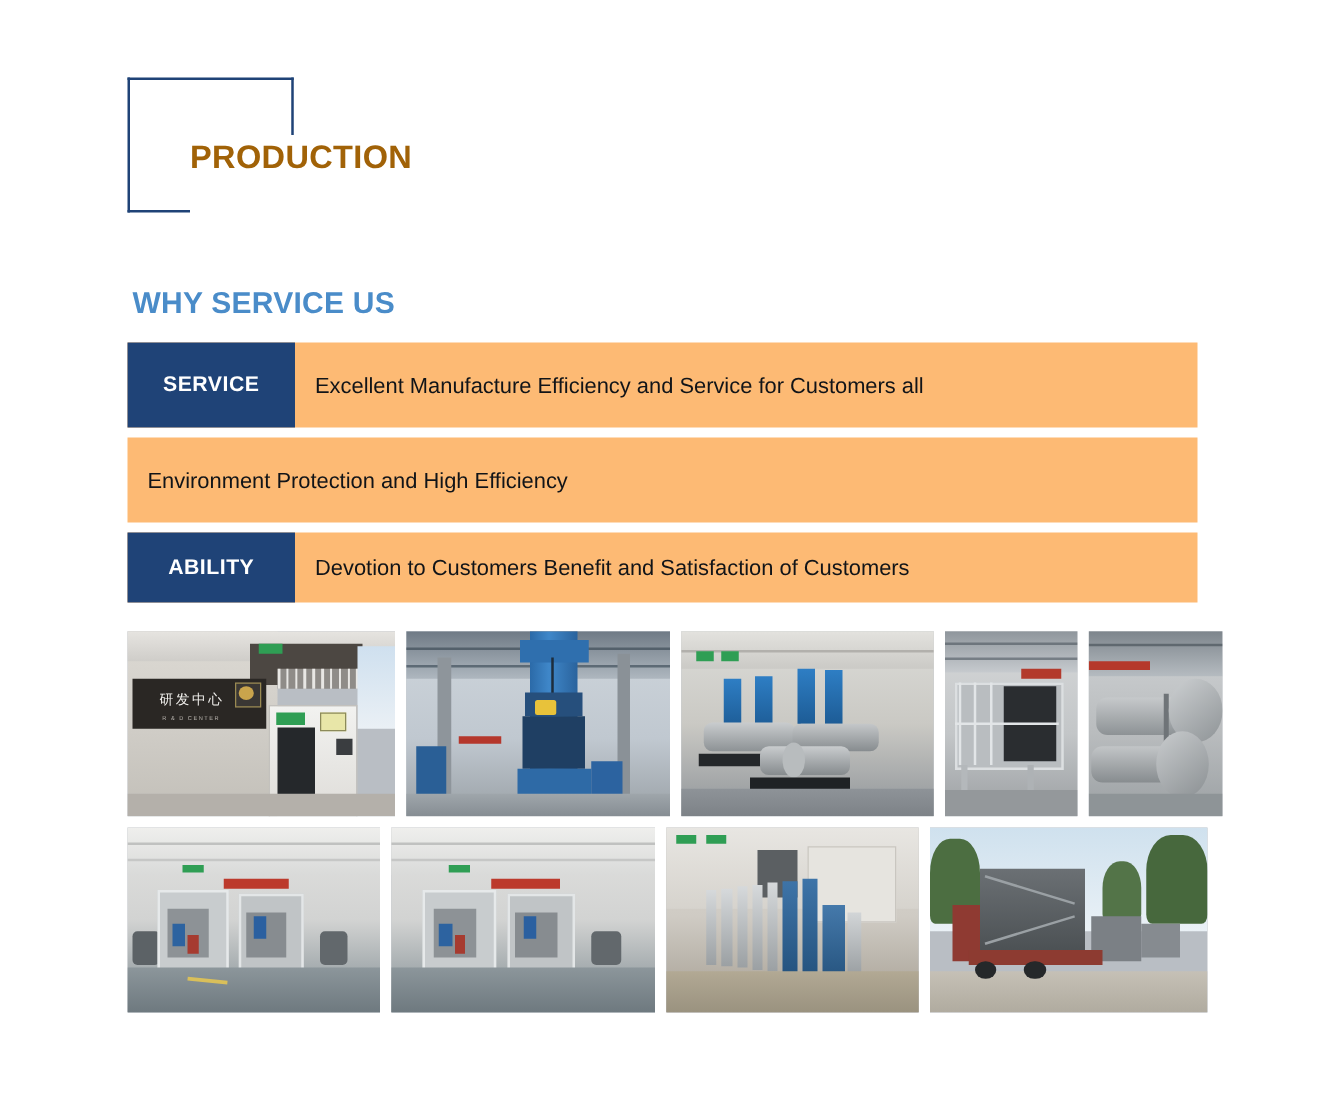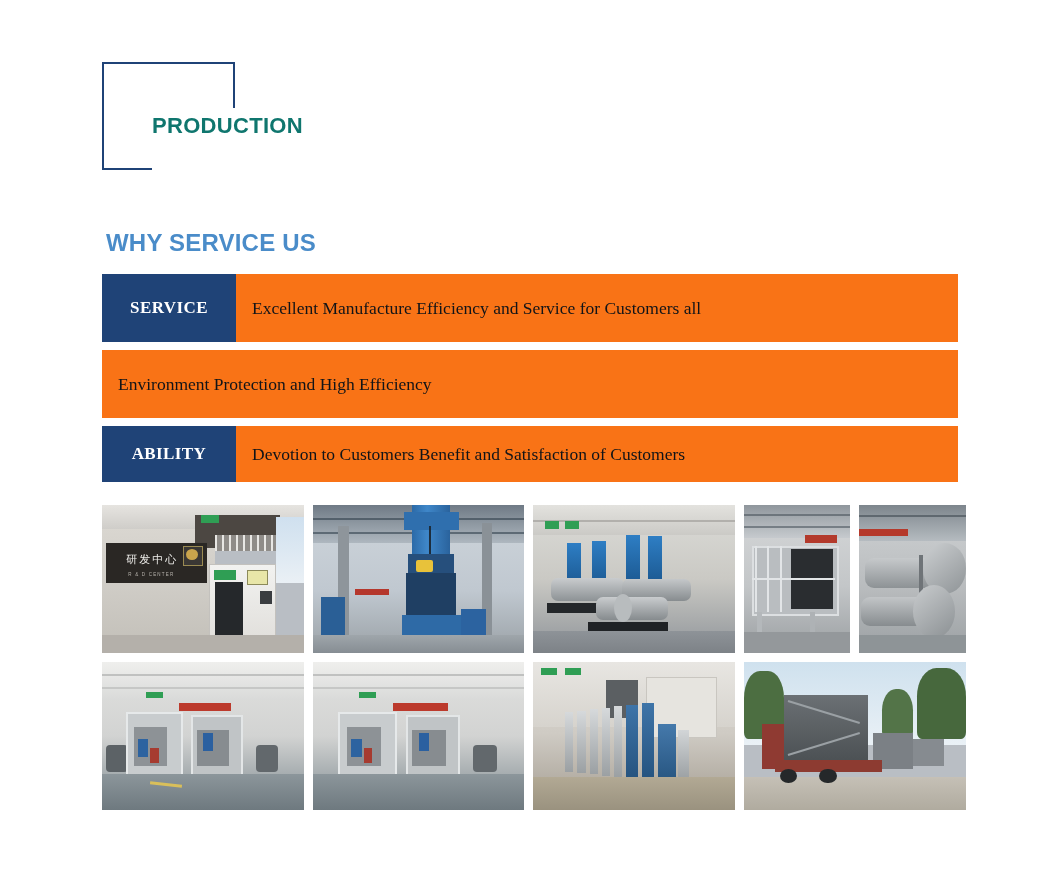--- a/index.html
+++ b/index.html
@@ -33,22 +33,22 @@
   .frame-left   { left: 0;    top: 0;    width: 2px;   height: 108px; }
   
   .frame-right  { left: 131px; top: 0;   width: 2px;   height: 46px; }
   
   .frame-bottom { left: 0;    top: 106px; width: 50px; height: 2px; }
 
   #title-text {
     position: absolute;
     left: 50px;
     top: 48px;
-    color: #0f766e;
-    font-size: 22px;
+    color: #a16207;
+    font-size: 26px;
     font-weight: bold;
     line-height: 31px;
     letter-spacing: 0.3px;
     white-space: nowrap;
   }
   #title-text .line { display: block; }
 
   
   #section-heading {
     position: absolute;
@@ -63,23 +63,22 @@
   
   #feature-rows {
     position: absolute;
     left: 102px;
     top: 274px;
     width: 856px;
   }
   .feature-row {
     display: flex;
     align-items: stretch;
-    background: #f97316;
+    background: #fdba74;
     margin-bottom: 8px;
-    font-family: Liberation Serif, serif;
   }
   .feature-row.row-0 { height: 68px; }
   .feature-row.row-1 { height: 68px; }
   .feature-row.row-2 { height: 56px; }
 
   .feature-label {
     flex: 0 0 134px;
     background: #1F4377;
     color: #ffffff;
     font-size: 17px;
@@ -108,21 +107,21 @@
     width: 856px;
   }
   .photo-row { display: flex; gap: 9px; }
   .photo-row.top { height: 148px; margin-bottom: 9px; }
   .photo-row.bottom { height: 148px; }
   .photo-cell {
     position: relative;
     overflow: hidden;
     background: #b9bec4;
   }
-  .photo-cell.c1 { flex: 0 0 202px; }
+  .photo-cell.c1 { flex: 0 0 202px; padding-left: 12px; }
   .photo-cell.c2 { flex: 0 0 211px; }
   .photo-cell.c3 { flex: 0 0 202px; }
   .photo-cell.c4a { flex: 0 0 106px; }
   .photo-cell.c4b { flex: 0 0 107px; }
   .photo-cell.b1 { flex: 0 0 202px; }
   .photo-cell.b2 { flex: 0 0 211px; }
   .photo-cell.b3 { flex: 0 0 202px; }
   .photo-cell.b4 { flex: 0 0 222px; }
 
   .ph { position: absolute; }

